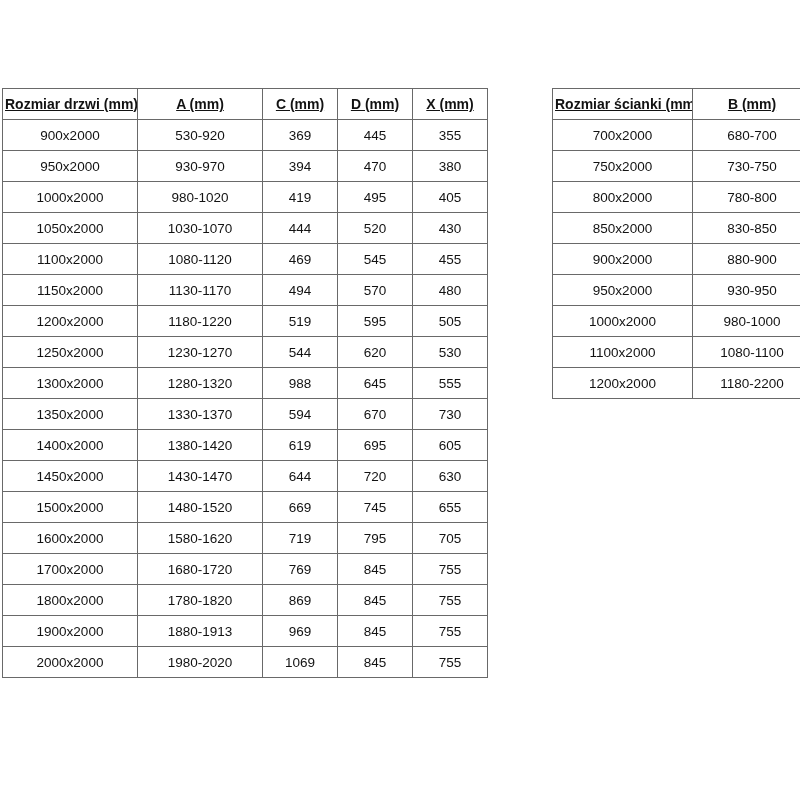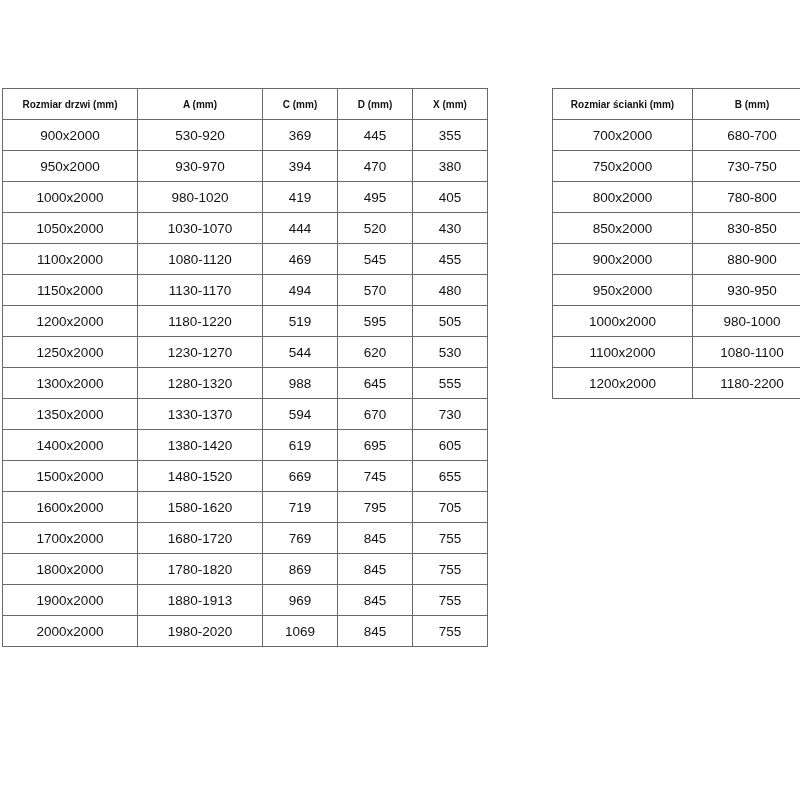--- a/index.html
+++ b/index.html
@@ -32,21 +32,22 @@
     text-align: center;
     vertical-align: middle;
     height: 30px;
     padding: 0 2px;
     white-space: nowrap;
     overflow: hidden;
     color: #121212;
   }
   table.dim-table th {
     font-weight: bold;
-    font-size: 10px;
+    font-size: 14px;
+    text-decoration: underline;
   }
   table.dim-table td {
     font-weight: normal;
     font-size: 13.5px;
   }
   #doors-table {
     left: 2px;
     top: 88px;
     width: 485px;
   }
@@ -150,20 +151,27 @@
           <td>730</td>
         </tr>
         <tr>
           <td>1400x2000</td>
           <td>1380-1420</td>
           <td>619</td>
           <td>695</td>
           <td>605</td>
         </tr>
         <tr>
+          <td>1450x2000</td>
+          <td>1430-1470</td>
+          <td>644</td>
+          <td>720</td>
+          <td>630</td>
+        </tr>
+        <tr>
           <td>1500x2000</td>
           <td>1480-1520</td>
           <td>669</td>
           <td>745</td>
           <td>655</td>
         </tr>
         <tr>
           <td>1600x2000</td>
           <td>1580-1620</td>
           <td>719</td>

